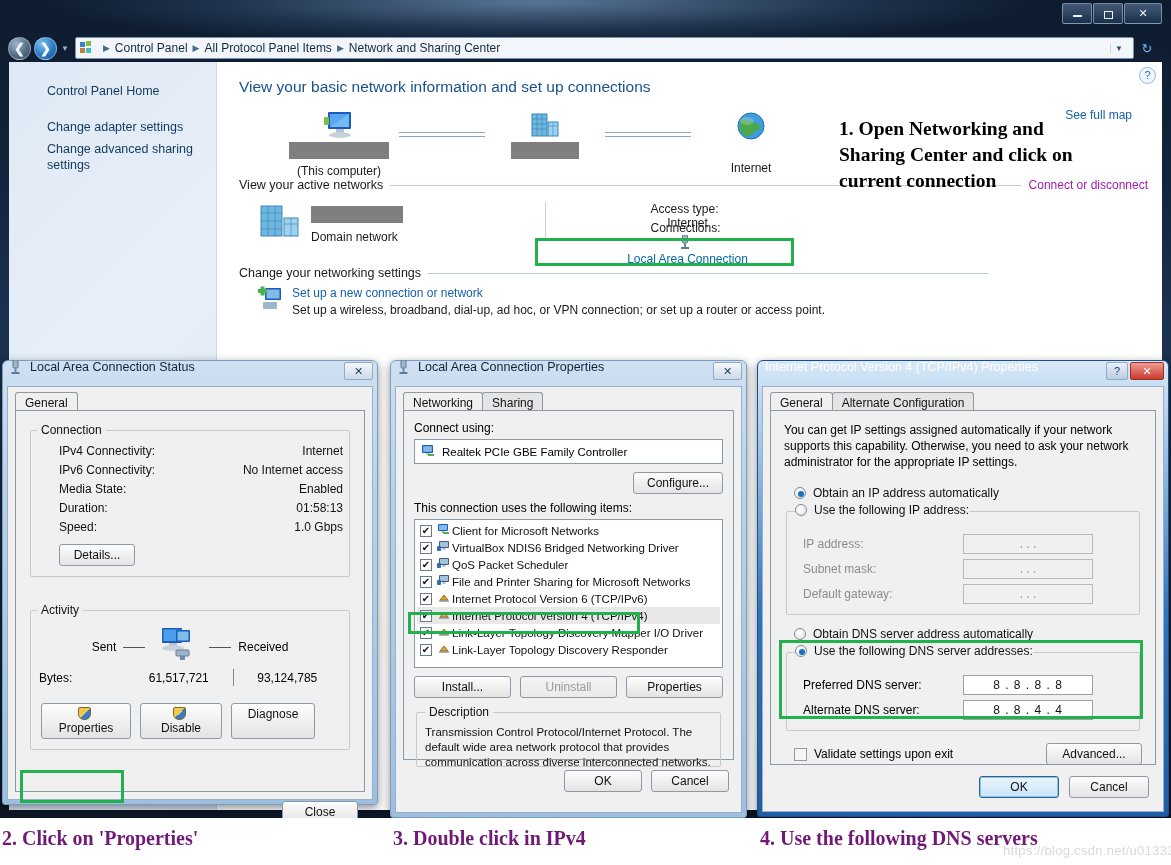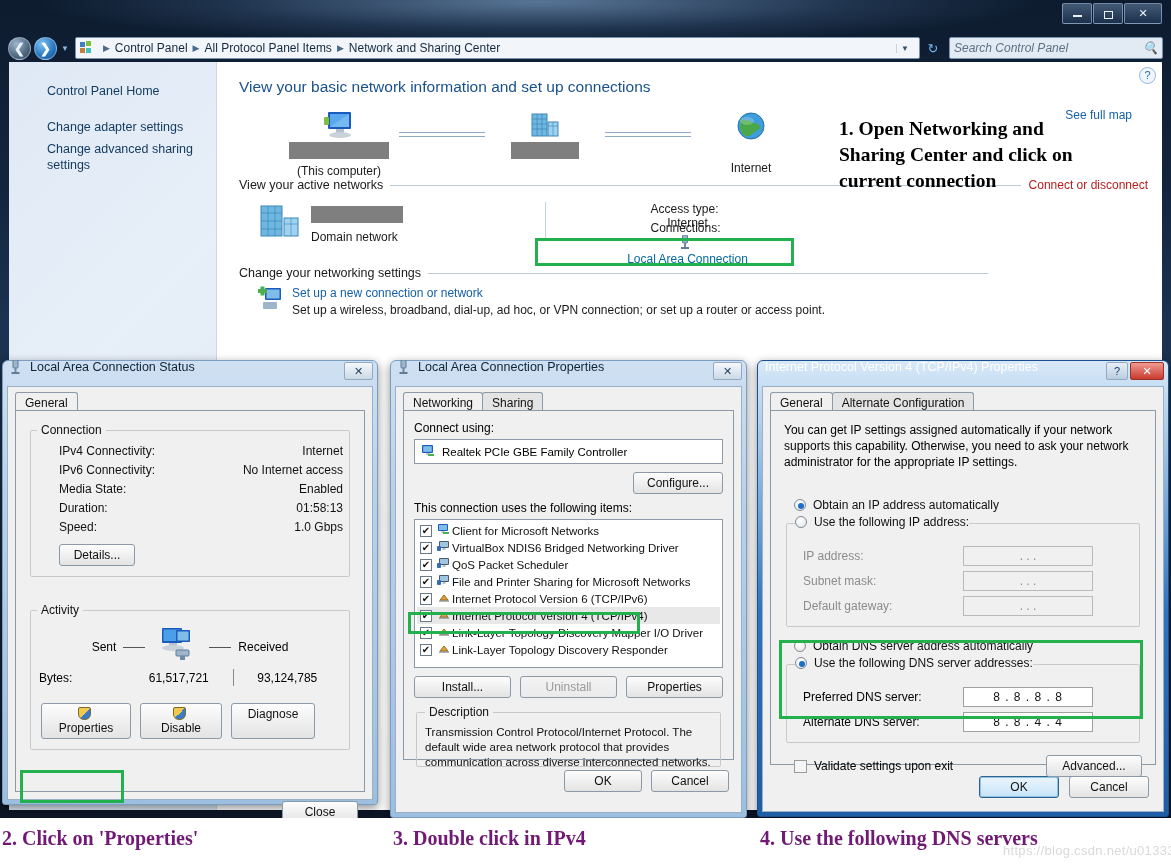--- a/index.html
+++ b/index.html
@@ -91,21 +91,21 @@
   .node .ico{ height:36px; display:flex;align-items:flex-end;justify-content:center; }
   .redact{ display:inline-block; height:17px; background:#7f7f7f; }
   .nodelabel{ font-size:12px; color:#1a1a1a; margin-top:1px;}
   .dbl-line{ width:86px; margin-top:26px; }
   .dbl-line div{ height:1px; background:#8fa9c4; margin-bottom:3px; }
   .seefullmap{ position:absolute; right:16px; top:6px; font-size:12px; color:#1560a8; }
 
   .section-head{ display:flex; align-items:center; margin:4px 0 0 0; }
   .section-head .t{ font-size:12.5px; color:#1a1a1a; white-space:nowrap; }
   .section-head .rule{ flex:1; height:1px; background:#b9c9d8; margin-left:7px; }
-  .section-head .lnk{ font-size:12px; color:#b91c1c; margin-left:8px; white-space:nowrap;}
+  .section-head .lnk{ font-size:12px; color:#a21caf; margin-left:8px; white-space:nowrap;}
 
   .active-net{ display:flex; padding:10px 0 0 18px; position:relative;}
   .an-icon{ width:54px; }
   .an-name{ padding-top:4px; }
   .an-right{ position:absolute; left:306px; top:10px; border-left:1px solid #c3d2e0; padding-left:14px; width:270px;}
   .an-row{ display:flex; font-size:12px; color:#1a1a1a; height:19px; align-items:center;flex-direction:column;}
   .an-row .lab{ width:74px; }
   .an-row .val{ color:#1a1a1a; }
   .an-row .val.link{ color:#0369a1; }
 
@@ -244,24 +244,20 @@
       </div>
       <span class="sep">▶</span>
       <span class="crumb-txt">Control Panel</span>
       <span class="sep">▶</span>
       <span class="crumb-txt">All Protocol Panel Items</span>
       <span class="sep">▶</span>
       <span class="crumb-txt">Network and Sharing Center</span>
       <span class="crumb-drop">▼</span>
     </div>
     <div class="refresh">↻</div>
-    <div class="searchbox">
-      <span>Search Control Panel</span>
-      <span class="search-mag">🔍</span>
-    </div>
   </div>
 
   <div class="content">
 
     <div class="sidebar">
       <div class="sb-item first">Control Panel Home</div>
       <div class="sb-item">Change adapter settings</div>
       <div class="sb-item two">Change advanced sharing settings</div>
     </div>
 
@@ -619,21 +615,21 @@
     </span>
   </div>
   <div class="body">
     <div class="tabs">
       <div class="tab sel">General</div>
       <div class="tab">Alternate Configuration</div>
     </div>
     <div class="tabpanel" style="height:355px;padding:11px 13px 8px 13px;">
       <div style="font-size:12px;line-height:16px">You can get IP settings assigned automatically if your network supports this capability. Otherwise, you need to ask your network administrator for the appropriate IP settings.</div>
 
-      <div class="radiorow" style="margin-top:24px;padding-left:10px">
+      <div class="radiorow" style="margin-top:12px;padding-left:10px">
         <span class="radio on"></span>
         <span>Obtain an IP address automatically</span>
       </div>
 
       <fieldset class="grp" style="margin-top:0;padding:12px 8px 8px 8px;">
         <legend style="padding:0">
           <span style="display:inline-flex;align-items:center">
             <span class="radio"></span>
             <span>Use the following IP address:</span>
           </span>

